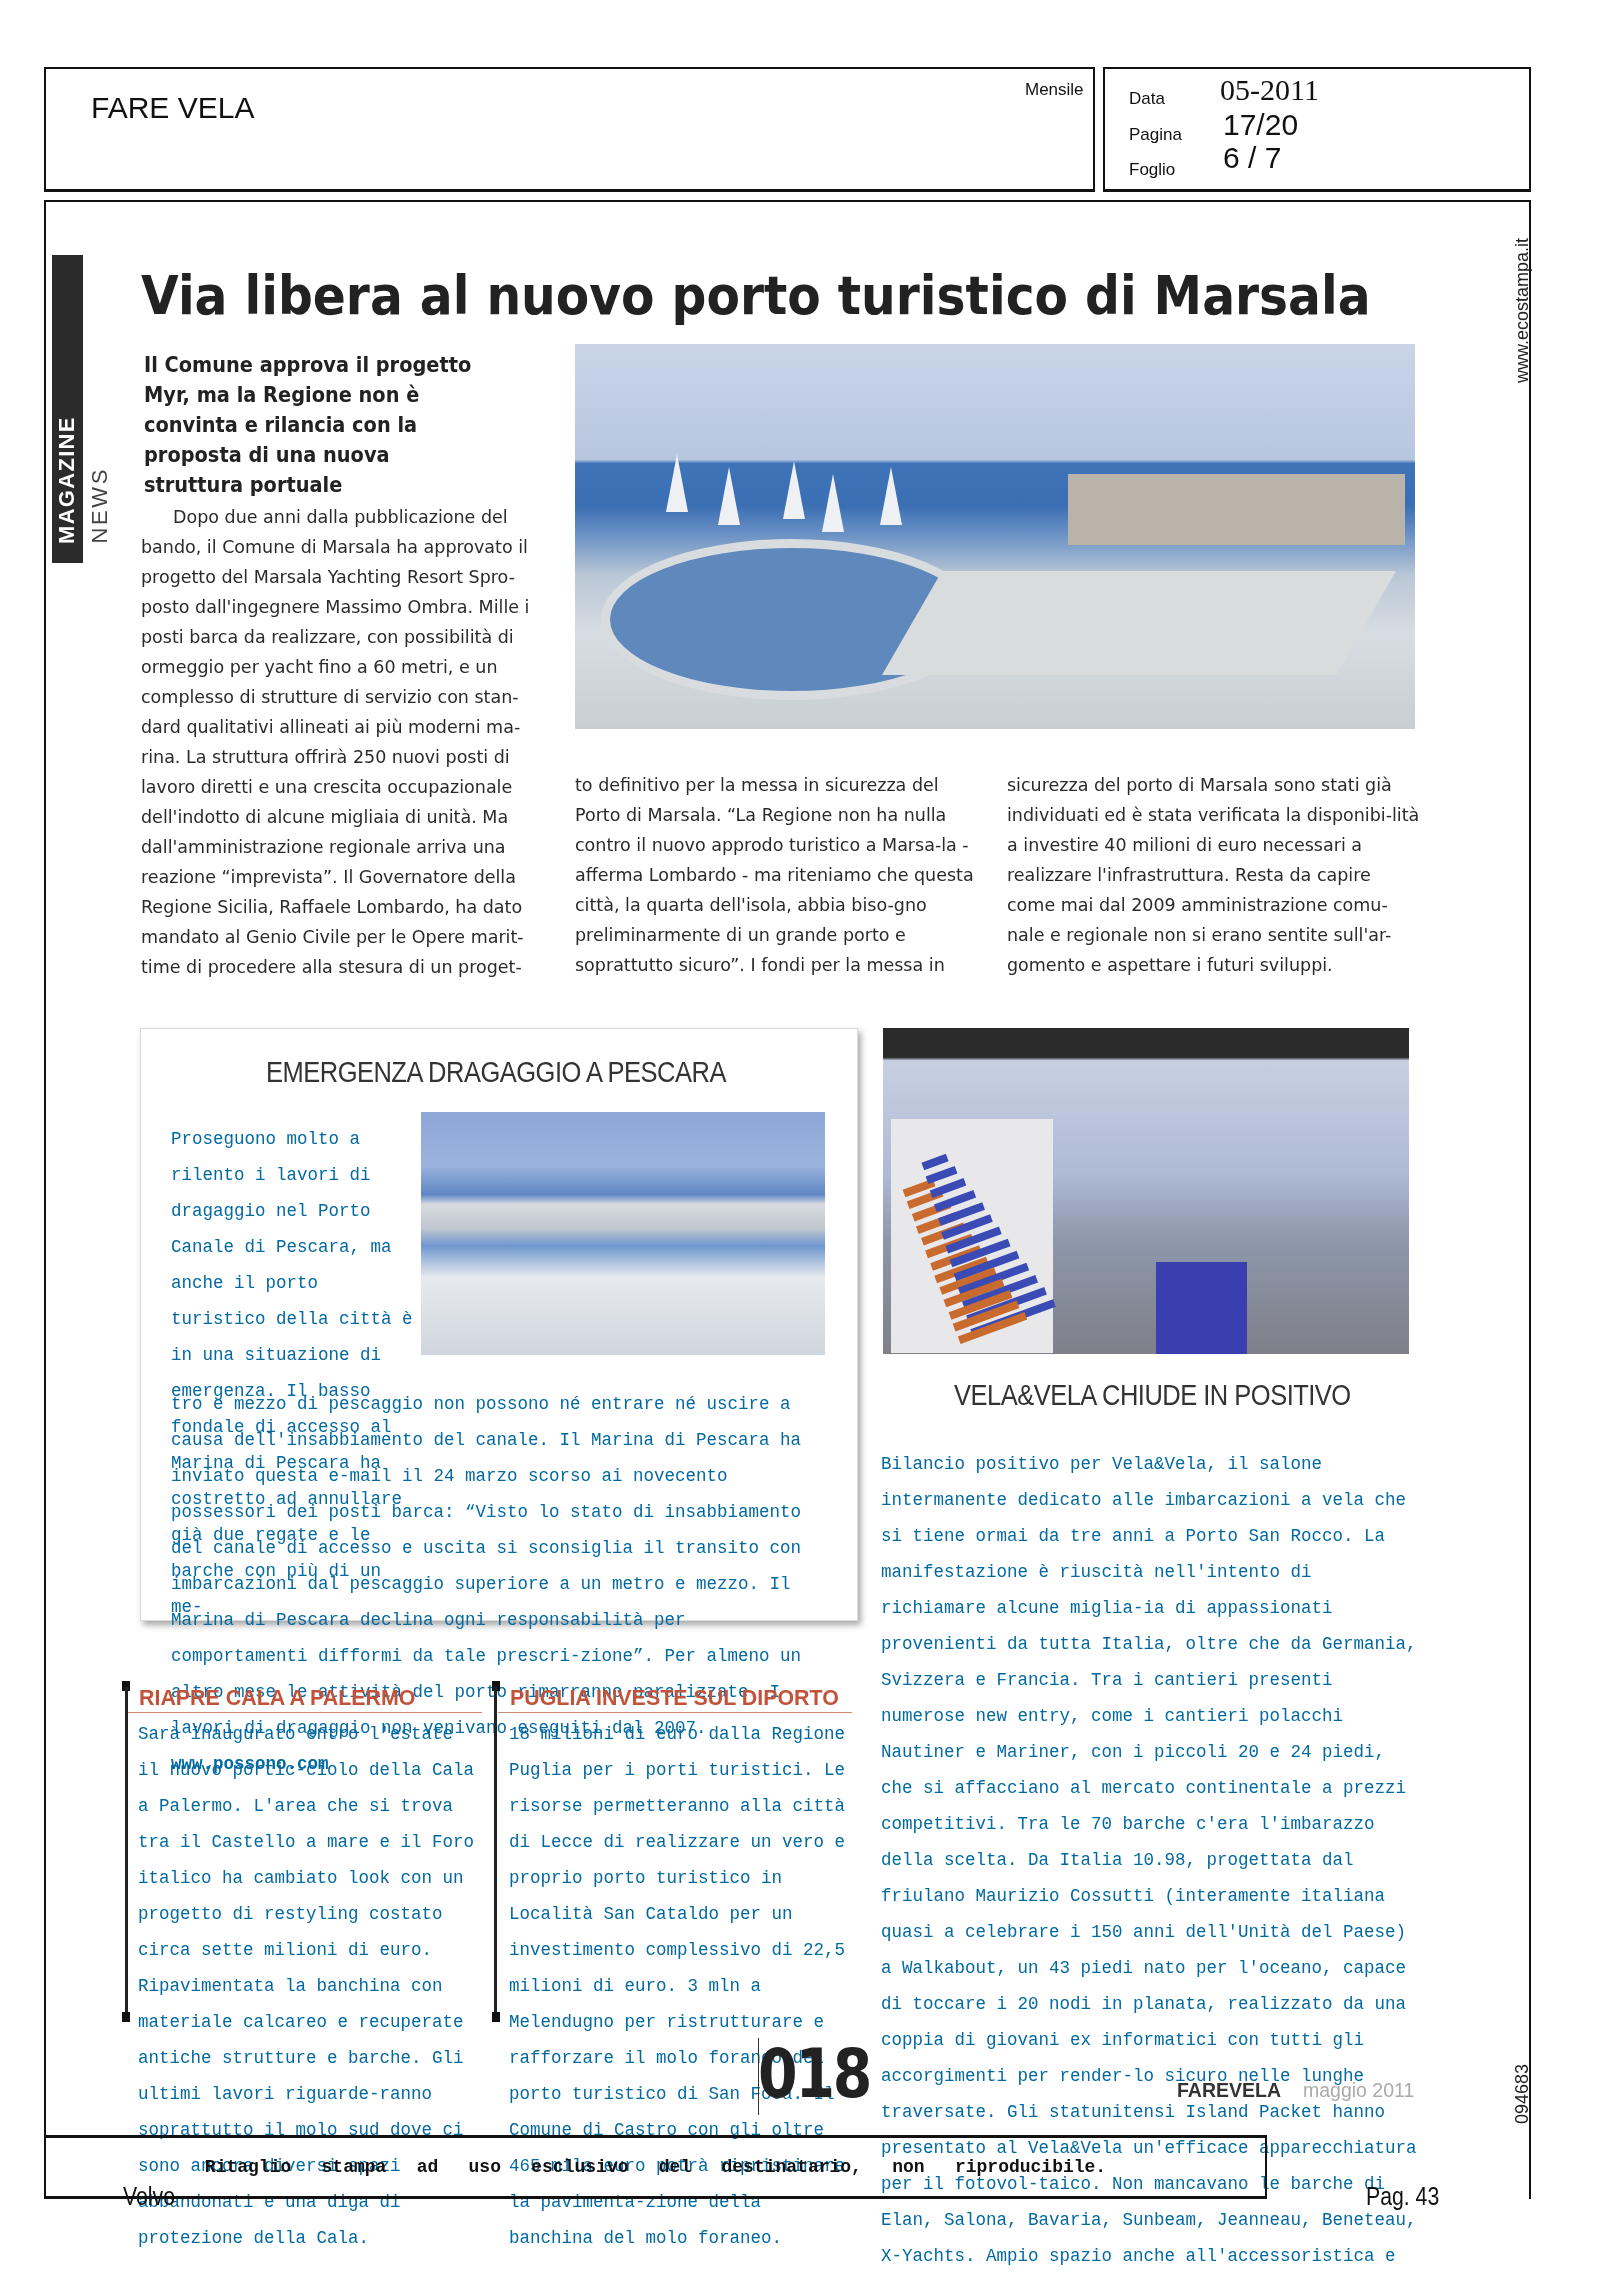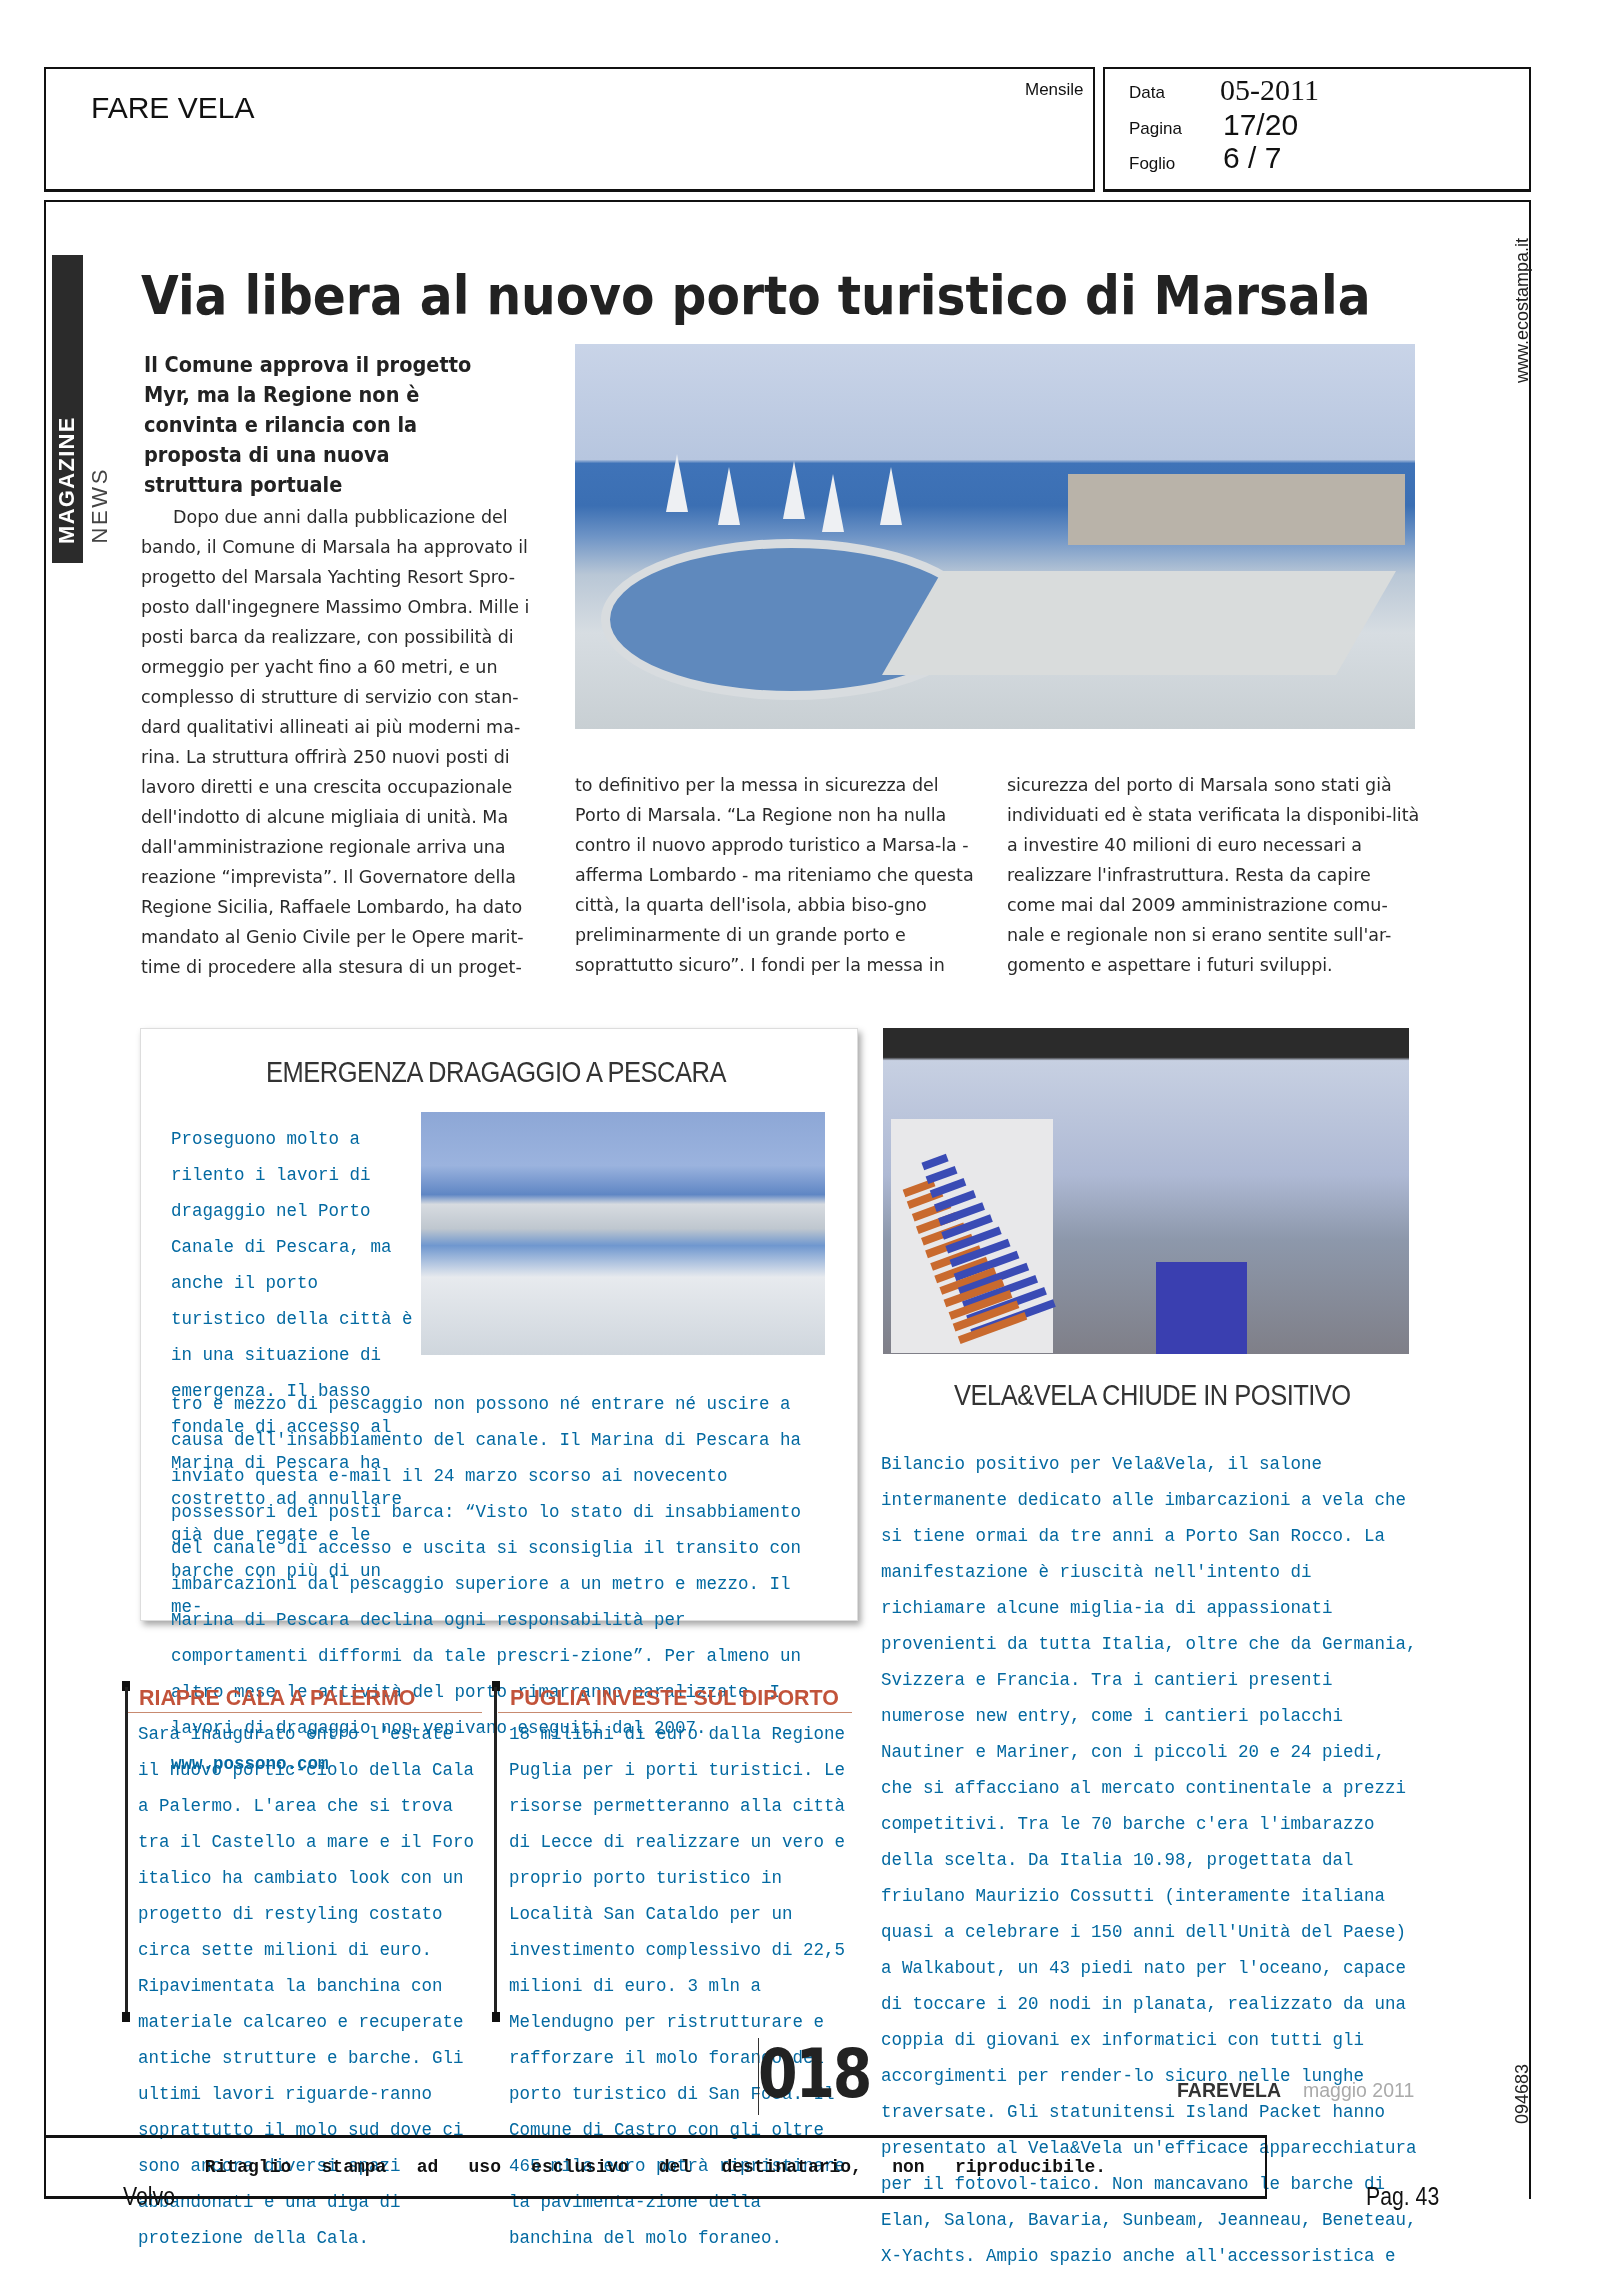--- a/index.html
+++ b/index.html
@@ -3,21 +3,21 @@
 <meta charset="utf-8">
 <style>
   html,body{margin:0;padding:0;background:#fff;}
   body{width:1620px;height:2273px;position:relative;overflow:hidden;font-family:"Liberation Sans",sans-serif;color:#222;}
   .abs{position:absolute;}
   
   .hdr-left{left:44px;top:67px;width:1051px;height:125px;border:2.6px solid #111;border-bottom-width:3.9px;box-sizing:border-box;}
   .hdr-right{left:1103px;top:67px;width:428px;height:125px;border:2.6px solid #111;border-bottom-width:3.9px;box-sizing:border-box;}
   .pub-name{left:91px;top:91px;font-size:30px;color:#111;font-family:"Liberation Sans",sans-serif;}
   .freq{left:1025px;top:80px;font-size:17px;color:#111;}
-  .meta-label{font-size:17px;color:#111;}
+  .meta-label{font-size:17px;color:#111;margin-top:6px;}
   .meta-val{font-size:30px;color:#111;}
   
   .main-frame{left:44px;top:200px;width:1487px;height:1999px;border:2.6px solid #111;border-bottom:none;box-sizing:border-box;}
   .disclaimer-bar{left:44px;top:2135px;width:1223px;height:64px;border-top:3.9px solid #111;border-bottom:3.9px solid #111;border-left:2.6px solid #111;border-right:2.6px solid #111;box-sizing:border-box;display:flex;align-items:center;justify-content:center;}
   .disclaimer{font-family:"Liberation Mono",monospace;font-size:18px;font-weight:bold;word-spacing:19.5px;color:#111;}
   .side-url{left:1512px;top:214px;width:32px;height:169px;writing-mode:vertical-rl;transform:rotate(180deg);font-size:18px;color:#222;}
   .side-code{left:1512px;top:2064px;writing-mode:vertical-rl;transform:rotate(180deg);font-size:18px;color:#222;}
   
   .mag-bar{left:52px;top:255px;width:31px;height:308px;background:#2b2b2b;}
   .mag-text{left:53px;top:402px;width:28.6px;height:156px;writing-mode:vertical-rl;transform:rotate(180deg);color:#fff;font-weight:bold;font-size:22px;letter-spacing:1.3px;display:flex;align-items:center;justify-content:center;}

